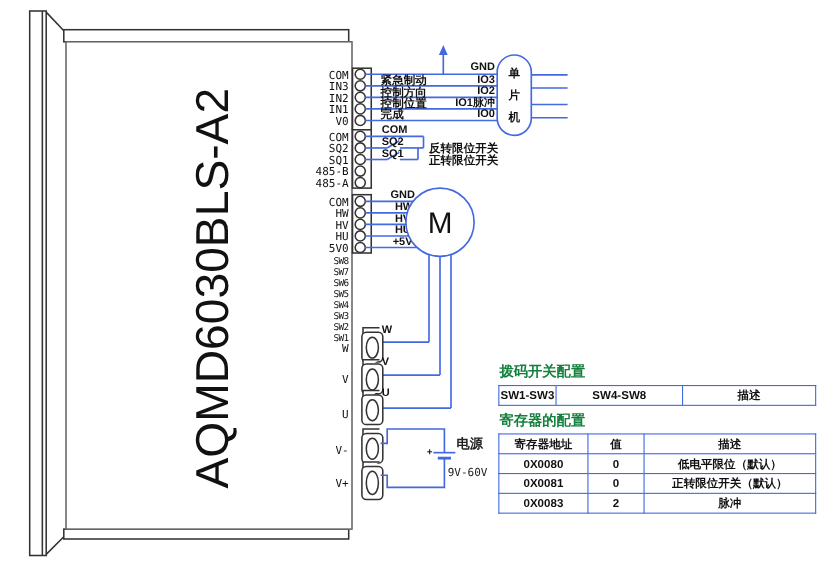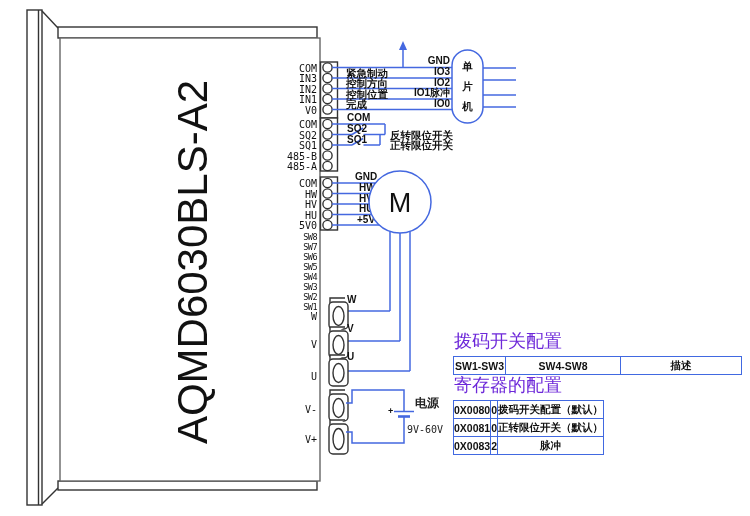--- a/index.html
+++ b/index.html
@@ -13,21 +13,21 @@
   .blbl{font-family:"Liberation Sans",sans-serif;font-size:10px;font-weight:bold;}
   .model{font-family:"Liberation Sans",sans-serif;font-size:42px;}
   .mtxt{font-family:"Liberation Sans",sans-serif;font-size:27px;}
   .pwr{font-family:"Liberation Sans",sans-serif;font-size:12px;fill:#222;font-weight:bold;}
   .volt{font-family:"DejaVu Sans Mono",monospace;font-size:10px;fill:#222;}
   .bk{stroke:#333;stroke-width:1.4;fill:#fff;}
   .gy{stroke:#666;stroke-width:1.4;fill:#fff;}
   .bl{stroke:#4468e0;stroke-width:1.5;fill:none;}
   .blf{stroke:#4468e0;stroke-width:1.5;fill:#fff;}
   .tblbox{position:absolute;width:292px;}
-  .tbl-title{font-size:18px;font-weight:normal;color:#6d28d9;margin:0 0 3px 1px;}
+  .tbl-title{font-size:13px;font-weight:bold;color:#15803d;margin:0 0 3px 1px;}
   table{border-collapse:collapse;table-layout:fixed;}
   td,th{border:1.5px solid #4169e1;text-align:center;padding:0;height:17px;
         font-size:10.5px;font-weight:bold;color:#111;overflow:hidden;white-space:nowrap;}
 </style>
 </head>
 <body>
 
 <div id="stage">
 <svg width="750" height="516" viewBox="0 0 750 516">
 
@@ -224,24 +224,29 @@
       <th style="width:120px">描述</th>
     </tr>
   </tbody>
       </table>
 </div>
 
 <div class="tblbox" style="left:453px;top:373px;">
   <div class="tbl-title">寄存器的配置</div>
   <table>
     <tbody>
+          <tr>
+      <th style="width:80px">寄存器地址</th>
+      <th style="width:50px">值</th>
+      <th style="width:155px">描述</th>
+    </tr>
     <tr>
       <td>0X0080</td>
       <td>0</td>
-      <td>拨码开关配置（默认）</td>
+      <td>低电平限位（默认）</td>
     </tr>
     <tr>
       <td>0X0081</td>
       <td>0</td>
       <td>正转限位开关（默认）</td>
     </tr>
     <tr>
       <td>0X0083</td>
       <td>2</td>
       <td>脉冲</td>

